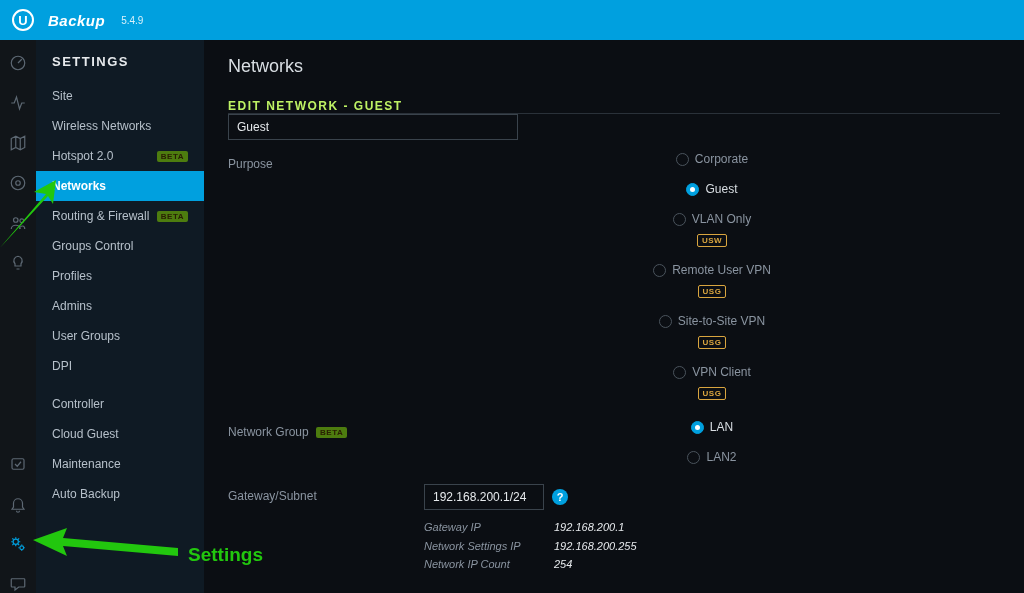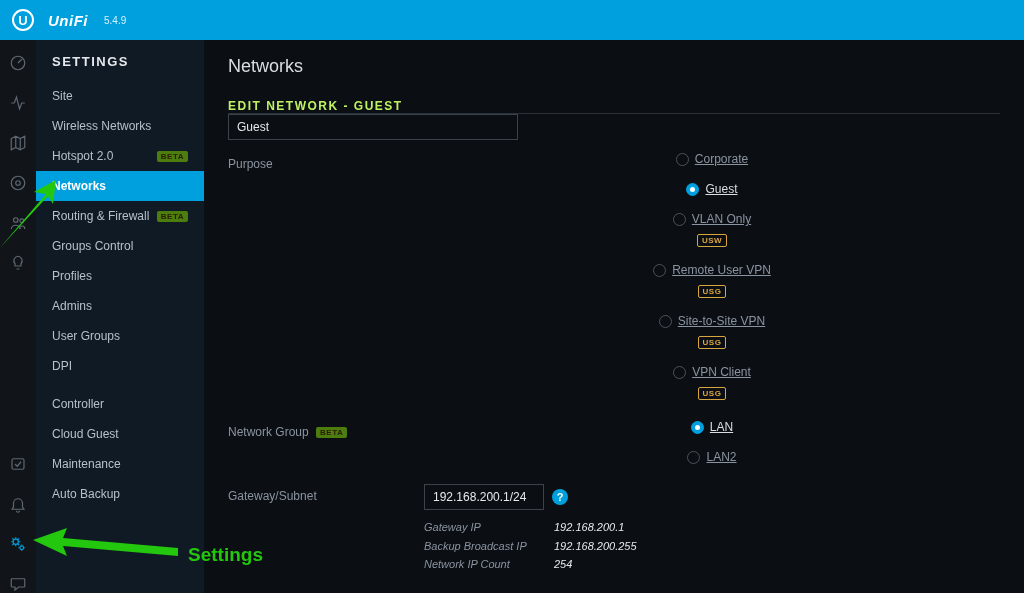--- a/index.html
+++ b/index.html
@@ -36,21 +36,21 @@
 .form-row { display: flex; align-items: flex-start; margin-bottom: 12px; min-height: 26px; }
 .form-label { width: 196px; color: #8a94a0; font-size: 12px; padding-top: 5px; }
 .form-label .badge { margin-left: 4px; vertical-align: middle; }
 .form-control { flex: 1; display: flex; flex-direction: column; gap: 8px; }
 .form-control-inline { display: flex; align-items: center; gap: 8px; flex-wrap: wrap; }
 
 input.text { background: #0b0e13; border: 1px solid #3a434c; color: #e6e9ec; padding: 5px 8px; font-size: 12px; width: 290px; }
 input.text.narrow { width: 120px; }
 input.text::placeholder { color: #556068; }
 
-.radio { display: inline-flex; align-items: center; gap: 6px; cursor: pointer; color: #8a94a0; font-size: 12px; text-decoration: underline; }
+.radio { display: inline-flex; align-items: center; gap: 6px; cursor: pointer; color: #8a94a0; font-size: 12px; }
 .radio .dot { width: 13px; height: 13px; border: 1px solid #4b545d; border-radius: 50%; position: relative; }
 .radio.selected .dot { border-color: #00a0df; background: #00a0df; }
 .radio.selected .dot::after { content:''; position:absolute; inset:3px; background:#fff; border-radius:50%; }
 .radio.selected { color: #d9dee3; }
 
 .help-circle { width: 16px; height: 16px; background: #00a0df; border-radius: 50%; color: #fff; font-size: 11px; font-weight: bold; display: inline-flex; align-items: center; justify-content: center; cursor: pointer; }
 
 .info-grid { margin-left: 0; }
 .info-row { display: flex; font-size: 11px; line-height: 1.7; font-style: italic; }
 .info-key { width: 130px; color: #8a94a0; }
@@ -59,21 +59,21 @@
 
 .arrow { position: absolute; pointer-events: none; }
 .arrow svg { fill: #22c70e; }
 .annot-text { position: absolute; color: #22c70e; font-size: 19px; font-weight: 700; pointer-events: none; }
 </style>
 </head>
 <body>
 
 <div class="topbar">
   <div class="u-logo">U</div>
-  <div class="brand">UniFi</div>
+  <div class="brand">Backup</div>
   <div class="version">5.4.9</div>
 </div>
 
 <div class="main">
 
   <div class="rail">
     <div class="rail-icon"><svg viewBox="0 0 24 24">
           <circle cx="12" cy="12" r="9"></circle>
           <path d="M12 12l5-5"></path>
         </svg></div>
@@ -240,21 +240,21 @@
         <div class="form-control-inline">
           <input class="text narrow" value="192.168.200.1/24" style="">
           <span class="help-circle">?</span>
         </div>
         <div class="info-grid" id="gateway-info">
             <div class="info-row">
               <div class="info-key">Gateway IP</div>
               <div class="info-val">192.168.200.1</div>
             </div>
             <div class="info-row">
-              <div class="info-key">Backup Broadcast IP</div>
+              <div class="info-key">Network Settings IP</div>
               <div class="info-val">192.168.200.255</div>
             </div>
             <div class="info-row">
               <div class="info-key">Network IP Count</div>
               <div class="info-val">254</div>
             </div>
           </div>
       </div>
     </div>
 

